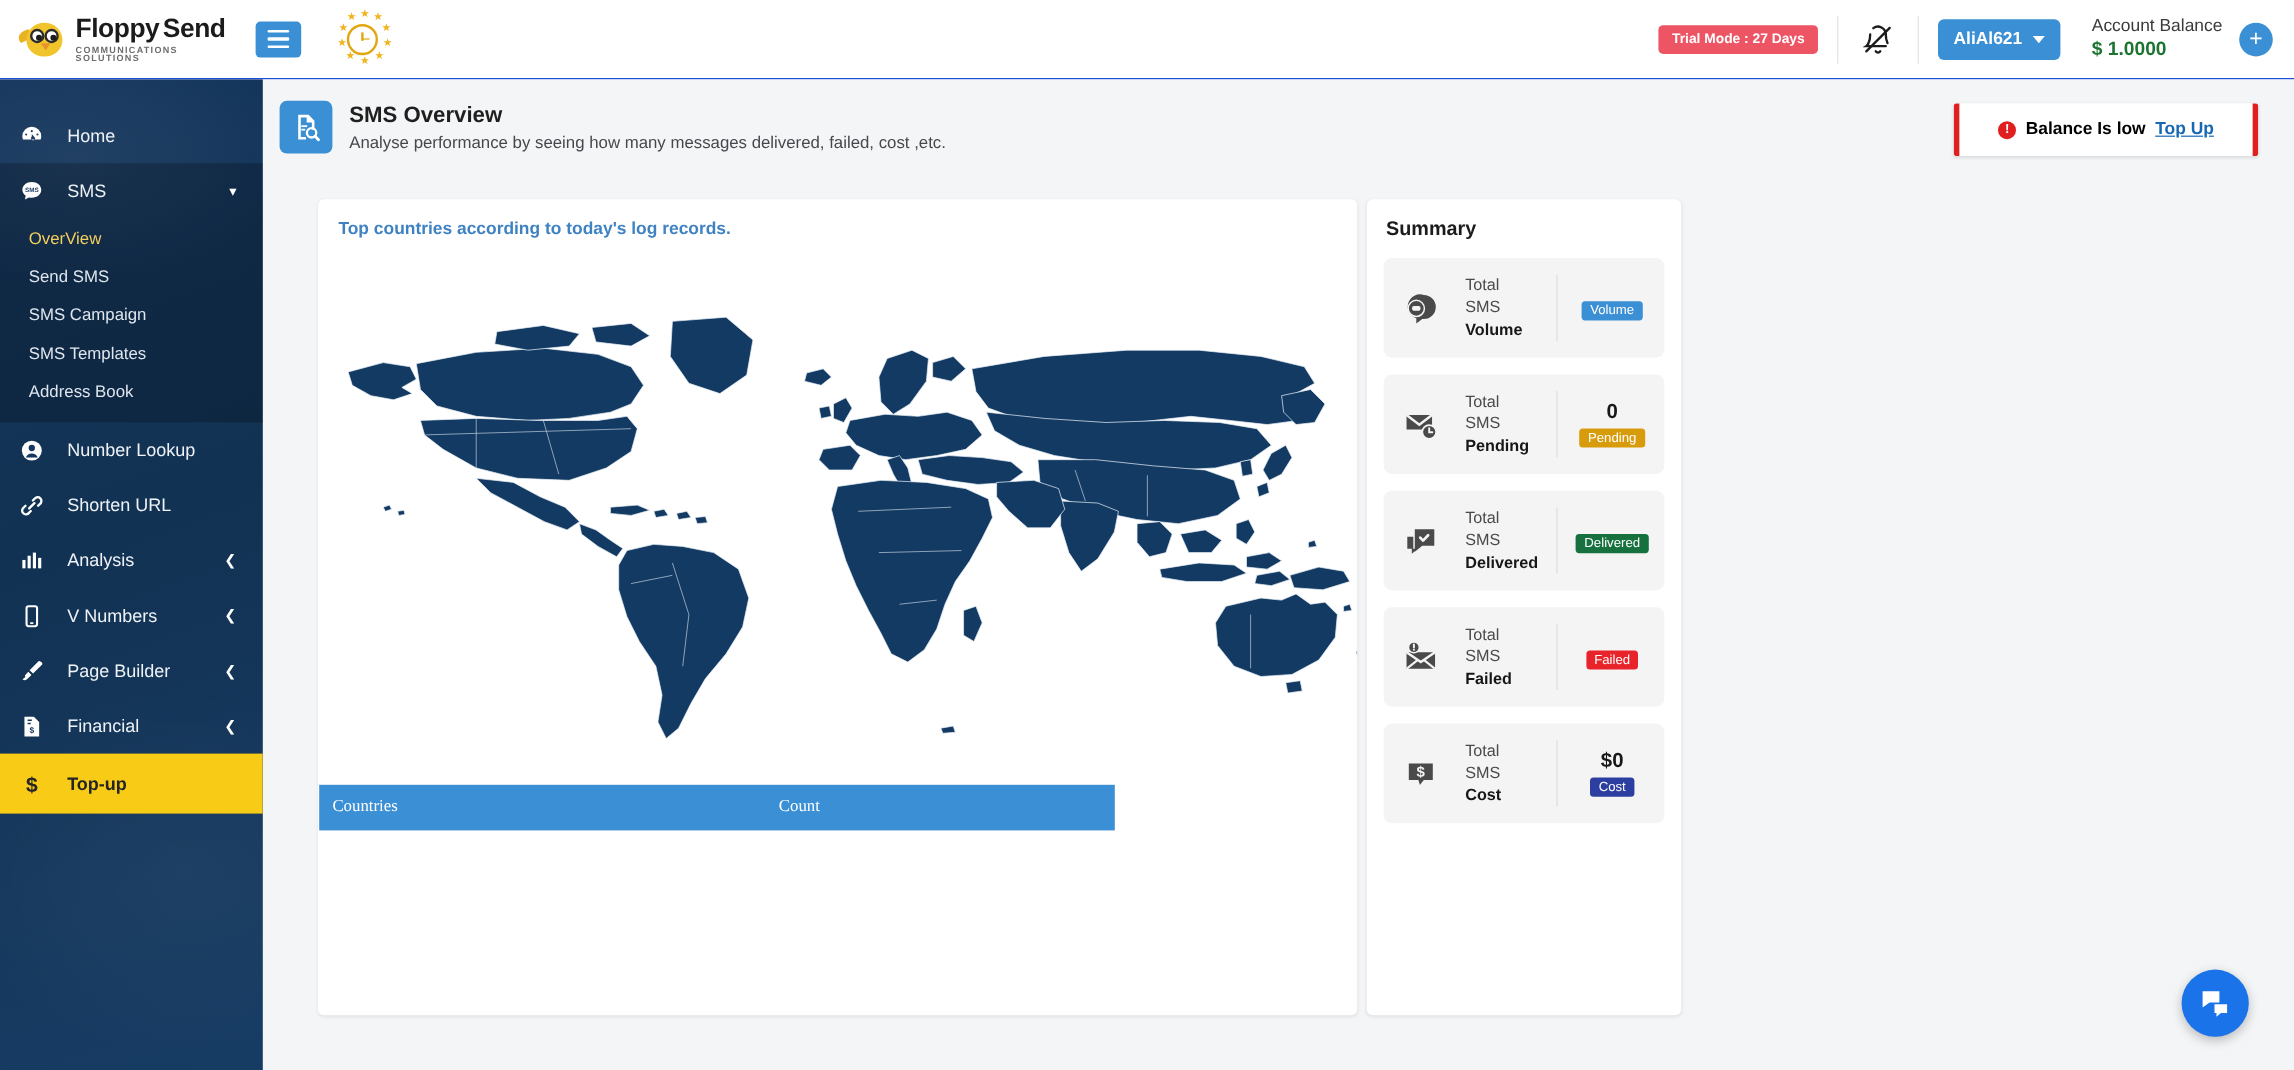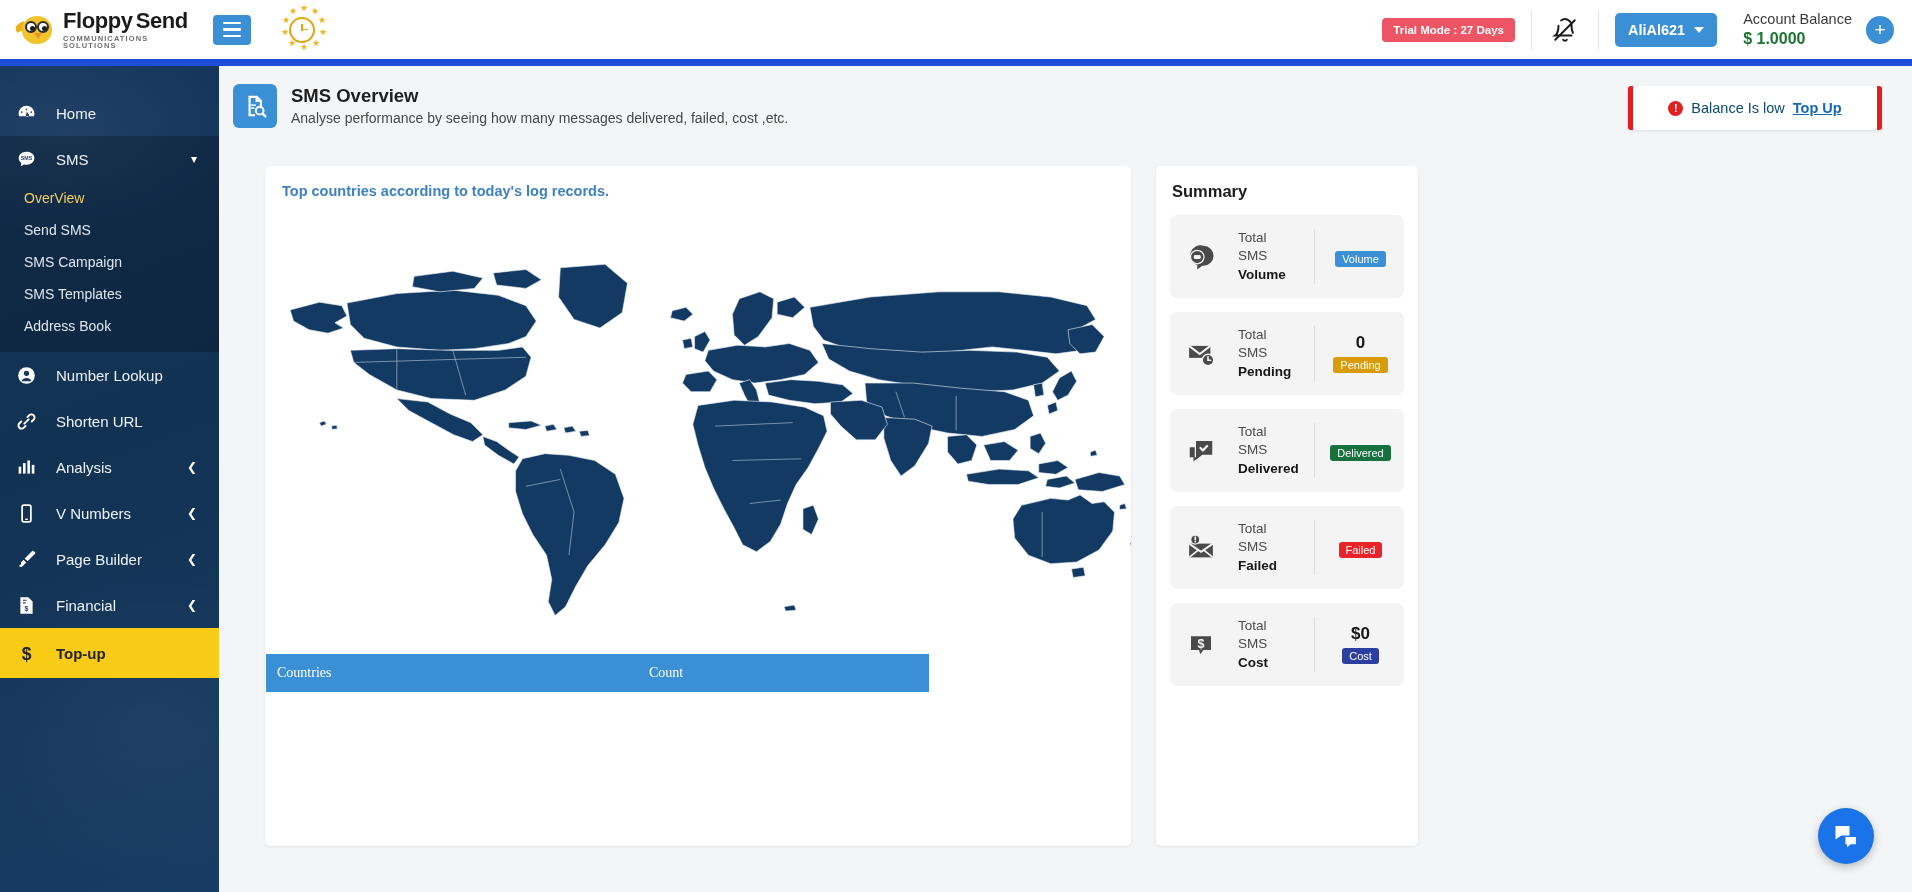--- a/index.html
+++ b/index.html
@@ -9,21 +9,21 @@
     font-family: "Liberation Sans", sans-serif;
     background: #f4f5f7;
   }
 
   
   .topbar {
     position: absolute; top: 0; left: 0;
     width: 1912px; height: 66px;
     background: #ffffff;
     display: flex; align-items: center;
-    border-bottom: 7px solid #1d4ed8;
+    border-bottom: 1px solid #1d4ed8;
     z-index: 40;
   }
   .brand { display: flex; align-items: center; margin-left: 18px; width: 185px; }
   .owl {
     width: 38px; height: 34px; position: relative; flex: 0 0 auto;
   }
   .owl .body {
     position: absolute; left: 4px; top: 3px; width: 30px; height: 28px;
     background: #f2c42c; border-radius: 50% 50% 48% 48%;
   }
@@ -159,24 +159,24 @@
     position:absolute; right:30px; top:20px;
     background:#fff; border-left:5px solid #e02020; border-right:5px solid #e02020;
     border-radius:3px; height:44px; width:254px;
     display:flex; align-items:center; justify-content:center; gap:8px;
     box-shadow:0 1px 3px rgba(0,0,0,.1);
   }
   .low-balance .dot {
     width:15px;height:15px;border-radius:50%;background:#e02020;color:#fff;
     font-size:11px;font-weight:700;display:flex;align-items:center;justify-content:center;
   }
-  .low-balance .txt { font-size:14.5px; font-weight:400; color:#0c4a6e;}
+  .low-balance .txt { font-size:14.5px; font-weight:700; color:#000000;}
   .low-balance .lnk { font-size:14.5px; font-weight:700; color:#1668b3; text-decoration:underline; cursor:pointer;}
 
-  .content { display:flex; padding: 38px 30px 0 46px; gap: 25px; }
+  .content { display:flex; padding: 38px 30px 0 46px; gap: 8px; }
 
   .map-card {
     background:#fff; border-radius:5px; width:866px; height:680px;
     box-shadow:0 1px 3px rgba(0,0,0,.08); position:relative; overflow:hidden;
   }
   .map-card-title {
     font-size:14.5px; font-weight:700; color:#3f82c2; padding: 17px 0 0 17px;
   }
   .map-holder { position:absolute; left:0; top:88px; width:866px; height:370px; }
   .map-holder svg { display:block; width:100%; height:100%; }

